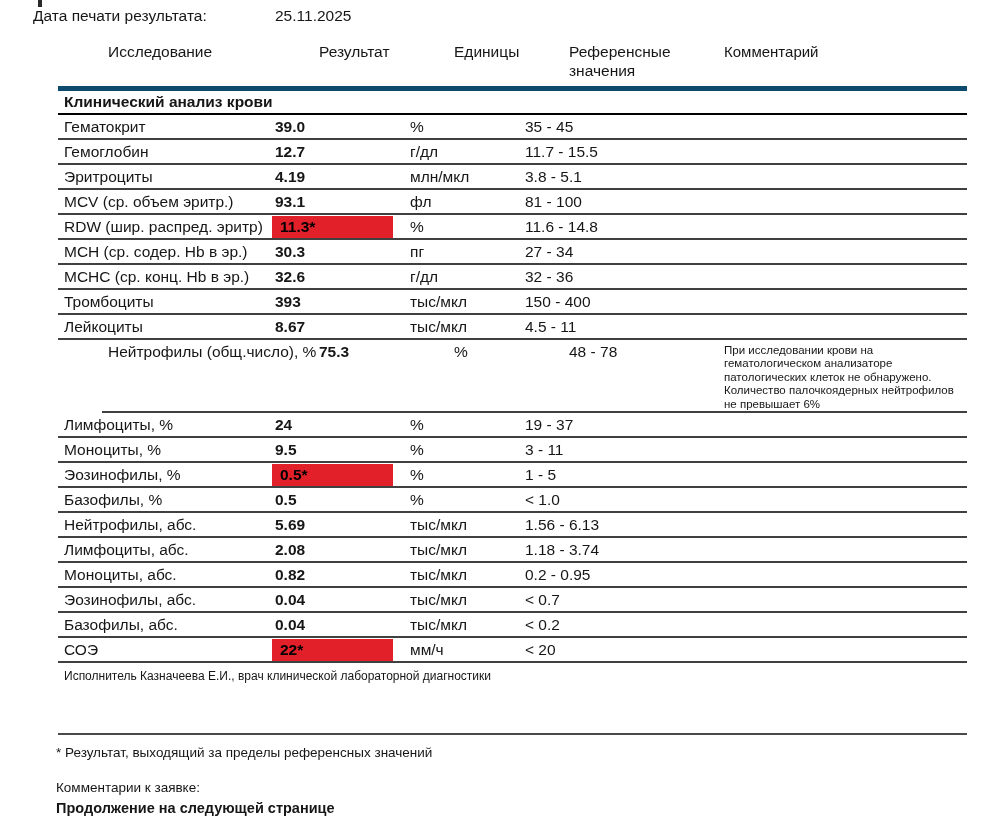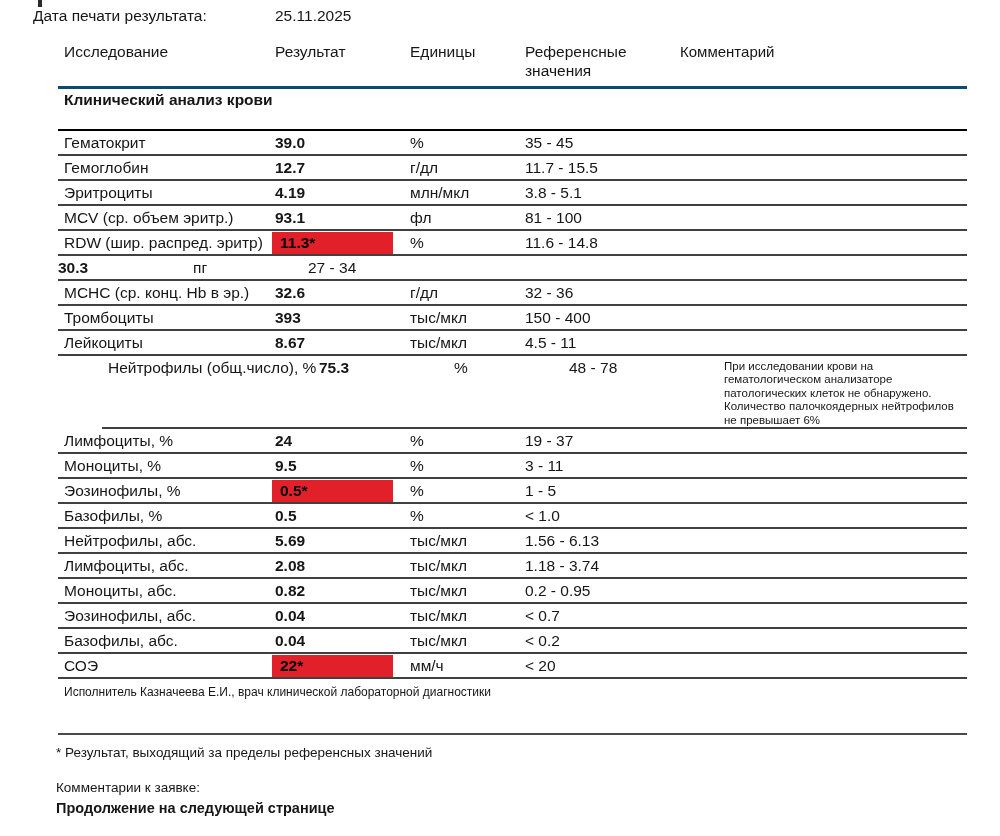--- a/index.html
+++ b/index.html
@@ -26,27 +26,27 @@
     position:absolute; left:58px; top:40px; width:909px;
   }
   .trow { display:flex; align-items:flex-start; box-sizing:border-box; }
   .c { box-sizing:border-box; font-size:15.5px; line-height:19px; }
   .c.name    { width:217px; padding-left:6px; }
   .c.result  { width:135px; font-weight:bold; }
   .c.units   { width:115px; }
   .c.ref     { width:155px; }
   .c.comment { flex:1; font-size:11.5px; line-height:13.4px; padding-top:2px; padding-right:4px; }
 
-  .thead { padding-top:2px; padding-bottom:6px; }
+  .thead { padding-top:2px; padding-bottom:6px;margin-left:44px; }
   .thead .c { font-weight:normal; }
 
   .section-row {
-    border-top:3px solid #0c4a6e;
+    border-top:5px solid #0c4a6e;
     border-bottom:2.5px solid #000;
-    padding:1px 0 20px 6px;
+    padding:1px 0 2px 6px;
     font-weight:bold; font-size:15.5px; line-height:19px;
   }
   .body-row {
     border-bottom:2px solid #404040;
     padding-top:2px;
     min-height:25px;
   }
   .body-row.has-comment { min-height:62px;margin-left:44px; }
 
   .resval { display:inline-block; padding:0; }
@@ -138,20 +138,21 @@
 
   <div class="trow body-row">
     <div class="c name">RDW (шир. распред. эритр)</div>
     <div class="c result"><span class="resval flagged" style="background: rgb(225, 32, 42);">11.3*</span></div>
     <div class="c units">%</div>
     <div class="c ref">11.6 - 14.8</div>
     <div class="c comment"></div>
   </div>
 
   <div class="trow body-row">
+    <div class="c name">MCH (ср. содер. Hb в эр.)</div>
     <div class="c result"><span class="resval">30.3</span></div>
     <div class="c units">пг</div>
     <div class="c ref">27 - 34</div>
     <div class="c comment"></div>
   </div>
 
   <div class="trow body-row">
     <div class="c name">MCHC (ср. конц. Hb в эр.)</div>
     <div class="c result"><span class="resval">32.6</span></div>
     <div class="c units">г/дл</div>

